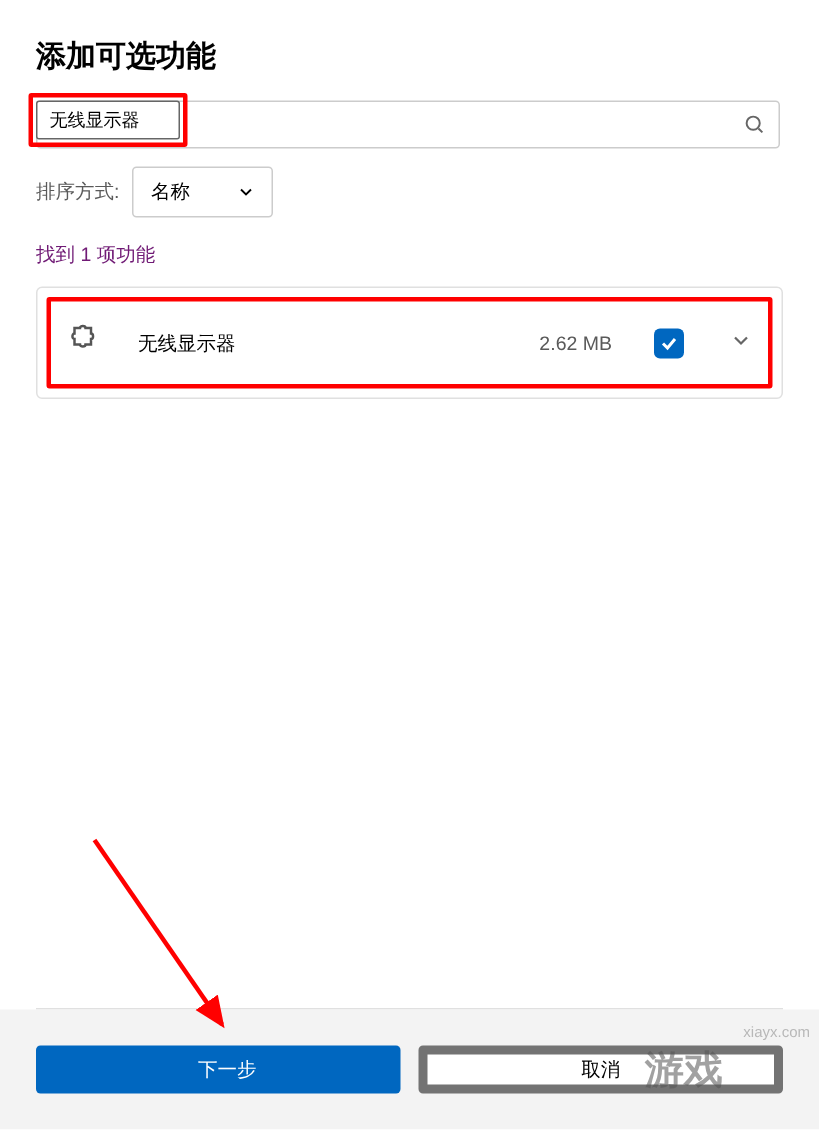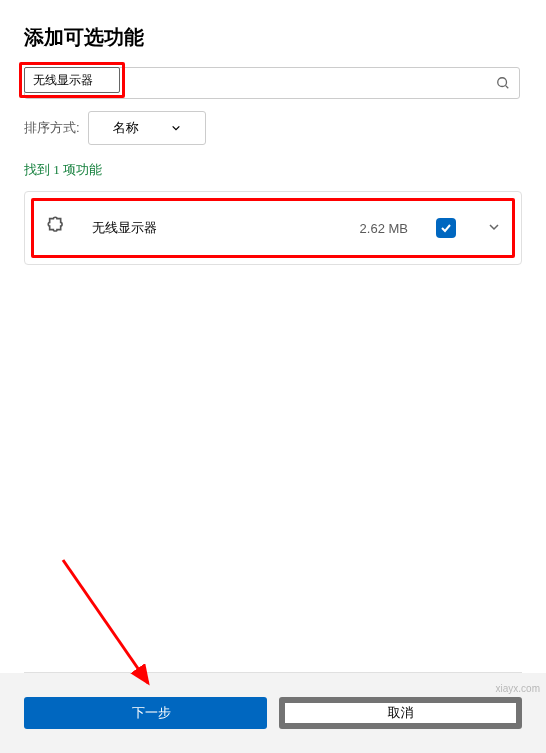--- a/index.html
+++ b/index.html
@@ -74,34 +74,33 @@
     .sort-label {
       font-size: 13px;
       color: #5a5a5a;
     }
     .sort-select {
       display: flex;
       align-items: center;
       gap: 32px;
       border: 1px solid #ccc;
       border-radius: 3px;
-      padding: 7px 24px;
+      padding: 7px 12px;
       font-size: 13px;
       cursor: pointer;
       background: #fff;
     }
     .chevron-down {
       width: 10px;
       height: 10px;
     }
     .results-count {
       padding: 8px 24px 12px 24px;
       font-size: 13px;
-      color: #15803d;
-      font-family: Liberation Serif, serif;
+      color: #701a75;
     }
     .content {
       padding: 0 24px;
     }
     .result-container {
       border: 1px solid #e0e0e0;
       border-radius: 4px;
       padding: 6px;
     }
     .result-highlight {
@@ -309,13 +308,14 @@
   <defs>
     <marker id="arrowhead" markerWidth="8" markerHeight="8" refX="6" refY="3" orient="auto">
       <polygon points="0 0, 7 3, 0 6" fill="#ff0000"></polygon>
     </marker>
   </defs>
   <line x1="5" y1="5" x2="90" y2="128" stroke="#ff0000" stroke-width="3" marker-end="url(#arrowhead)"></line>
 </svg>
 
 <div class="watermark">
   <span class="watermark-url">xiayx.com</span>
+  <span class="watermark-text">游戏</span>
 </div>
 
 </body></html>

